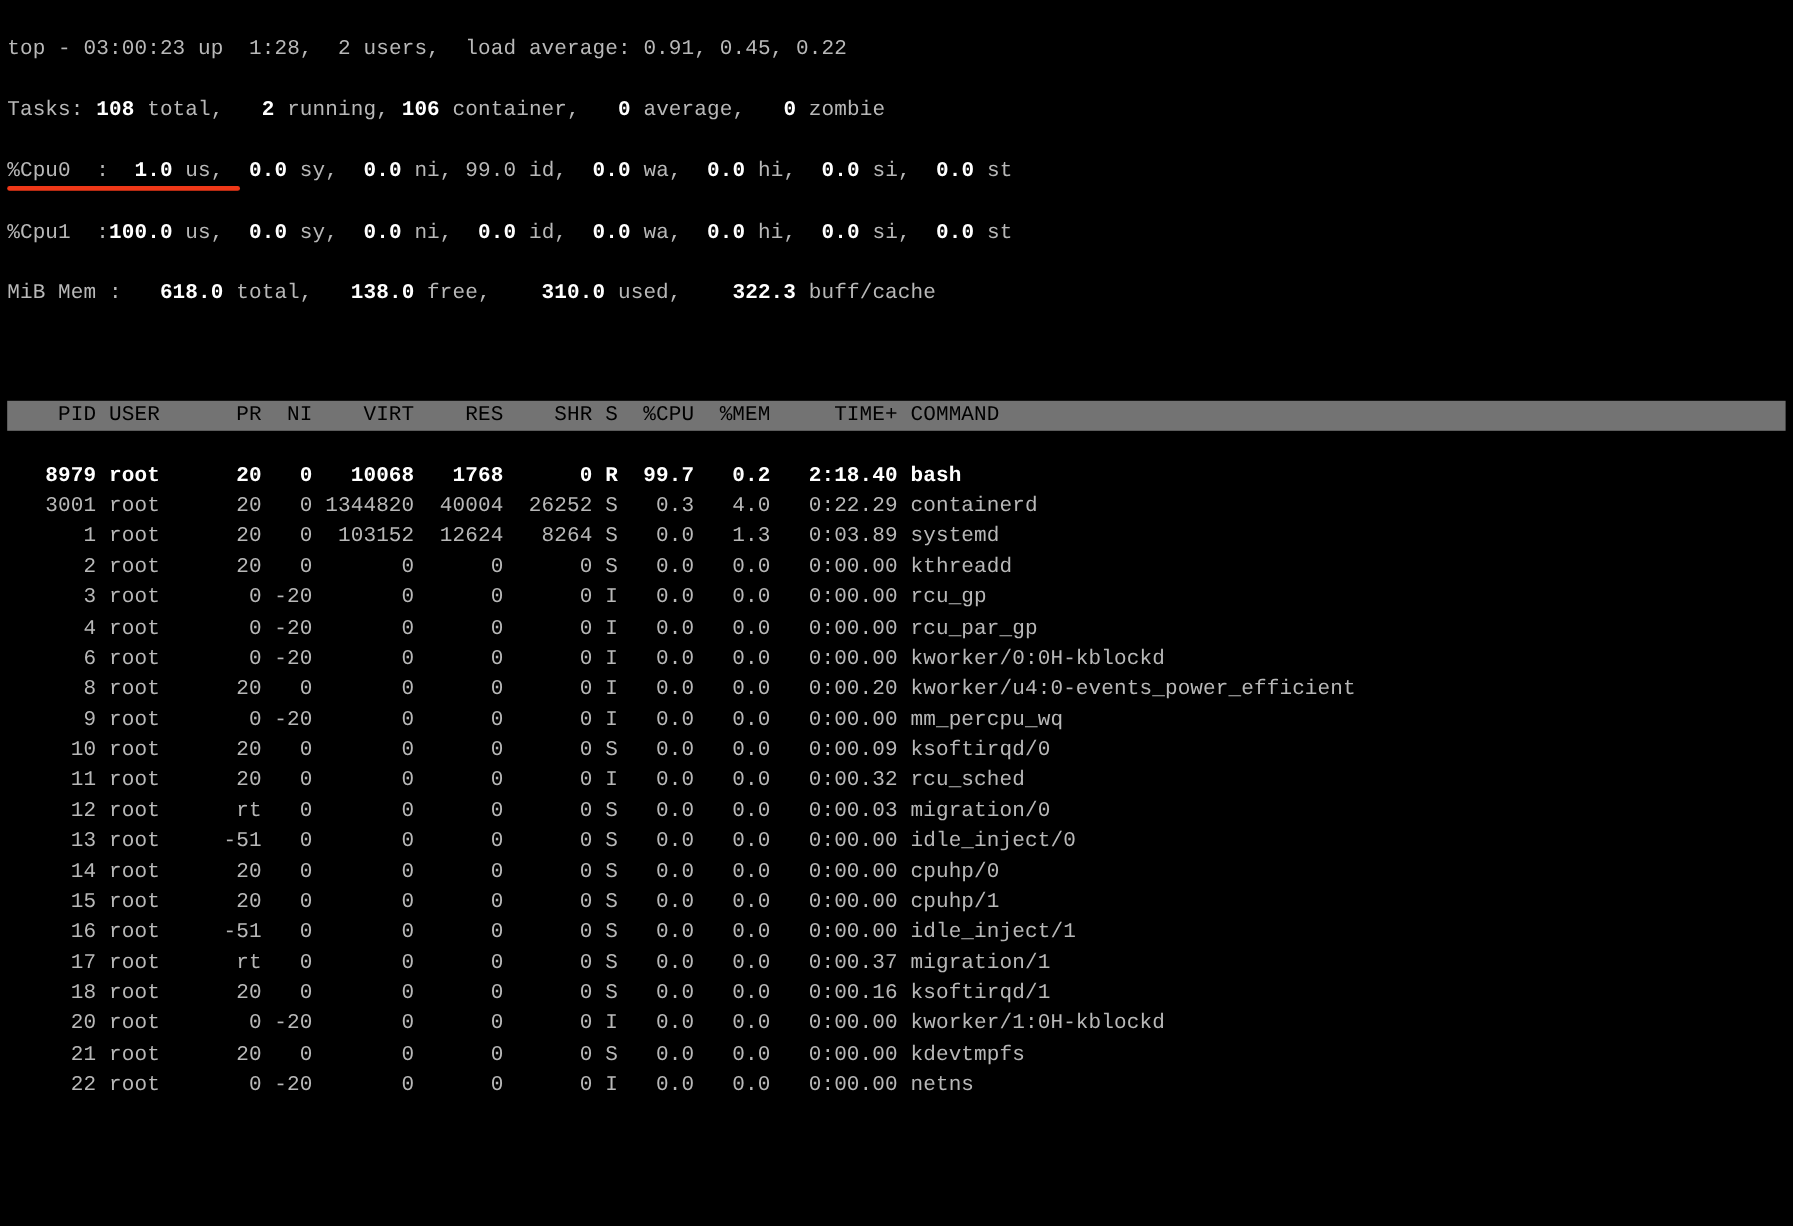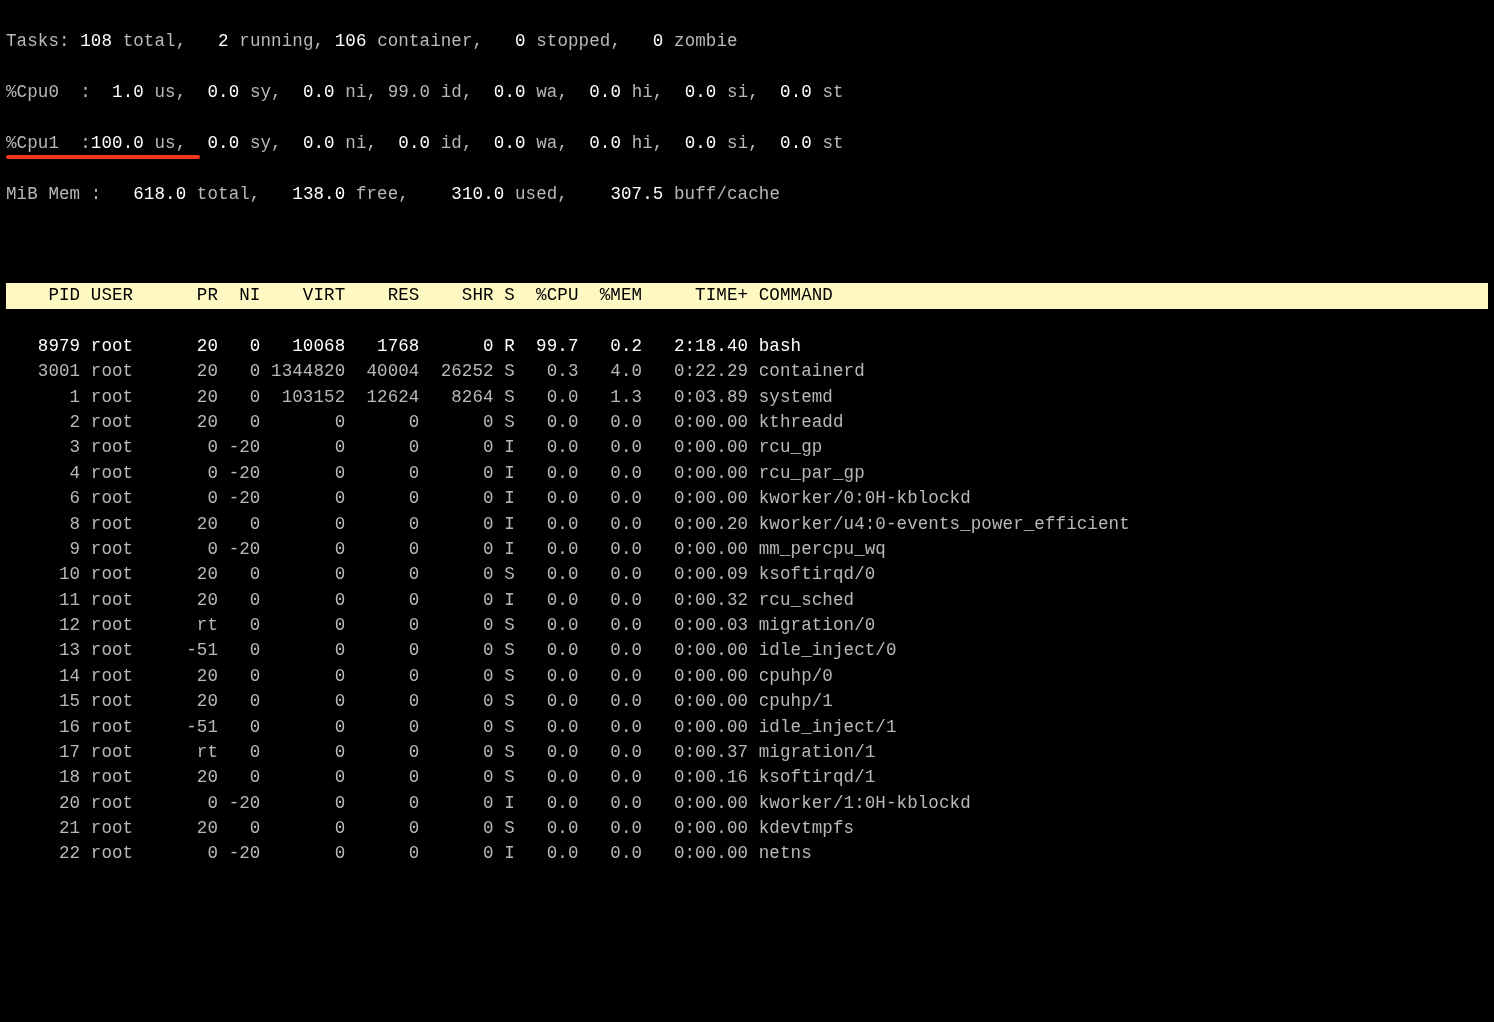--- a/index.html
+++ b/index.html
@@ -10,37 +10,38 @@
     font-family: "Menlo", "Consolas", "Liberation Mono", monospace;
     font-size: 17.5px;
     line-height: 1.45;
     letter-spacing: 0.1px;
   }
   .term {
     padding: 4px 6px 20px 6px;
     white-space: pre;
     position: relative;
   }
-  .bold { font-weight: 400; color: #fff; }
+  .bold { font-weight: 700; color: #fff; }
   .dim  { color: #b8b8b8; }
-  .hdr  { background: #fef9c3; color: #000; }
+  .hdr  { background: #737373; color: #000; }
   .underline-red {
     position: absolute;
     height: 4px;
     background: #f03818;
     border-radius: 2px;
   }
   .row { display: block; }
   span { display: inline; }
 </style>
 </head>
 <body>
 
 <div class="term">
-<div class="row"><span class="dim">Tasks:</span><span class="dim"> </span><span class="bold">108</span><span class="dim"> total,   </span><span class="bold">2</span><span class="dim"> running, </span><span class="bold">106</span><span class="dim"> container,   </span><span class="bold">0</span><span class="dim"> stopped,   </span><span class="bold">0</span><span class="dim"> zombie</span></div>
+<div class="row"><span class="dim">top - </span><span class="dim">03:00:23</span><span class="dim"> up  </span><span class="dim">1:28</span><span class="dim">,  </span><span class="dim">2 users</span><span class="dim">,  load average: </span><span class="dim">0.91, 0.45, 0.22</span></div>
+<div class="row"><span class="dim">Tasks:</span><span class="dim"> </span><span class="bold">108</span><span class="dim"> total,   </span><span class="bold">2</span><span class="dim"> running, </span><span class="bold">106</span><span class="dim"> container,   </span><span class="bold">0</span><span class="dim"> average,   </span><span class="bold">0</span><span class="dim"> zombie</span></div>
 <div class="row"><span class="dim">%Cpu0  :  </span><span class="bold">1.0</span><span class="dim"> us,  </span><span class="bold">0.0</span><span class="dim"> sy,  </span><span class="bold">0.0</span><span class="dim"> ni, </span><span class="dim">99.0</span><span class="dim"> id,  </span><span class="bold">0.0</span><span class="dim"> wa,  </span><span class="bold">0.0</span><span class="dim"> hi,  </span><span class="bold">0.0</span><span class="dim"> si,  </span><span class="bold">0.0</span><span class="dim"> st</span></div>
 <div class="row"><span class="dim">%Cpu1  :</span><span class="bold">100.0</span><span class="dim"> us,  </span><span class="bold">0.0</span><span class="dim"> sy,  </span><span class="bold">0.0</span><span class="dim"> ni,  </span><span class="bold">0.0</span><span class="dim"> id,  </span><span class="bold">0.0</span><span class="dim"> wa,  </span><span class="bold">0.0</span><span class="dim"> hi,  </span><span class="bold">0.0</span><span class="dim"> si,  </span><span class="bold">0.0</span><span class="dim"> st</span></div>
-<div class="row"><span class="dim">MiB Mem :   </span><span class="bold">618.0</span><span class="dim"> total,   </span><span class="bold">138.0</span><span class="dim"> free,    </span><span class="bold">310.0</span><span class="dim"> used,    </span><span class="bold">307.5</span><span class="dim"> buff/cache</span></div>
+<div class="row"><span class="dim">MiB Mem :   </span><span class="bold">618.0</span><span class="dim"> total,   </span><span class="bold">138.0</span><span class="dim"> free,    </span><span class="bold">310.0</span><span class="dim"> used,    </span><span class="bold">322.3</span><span class="dim"> buff/cache</span></div>
 <div class="row">&nbsp;</div>
 <div class="row hdr">    PID USER      PR  NI    VIRT    RES    SHR S  %CPU  %MEM     TIME+ COMMAND</div>
 <div id="proc-body"><div class="row bold">   8979 root      20   0   10068   1768      0 R  99.7   0.2   2:18.40 bash</div><div class="row dim">   3001 root      20   0 1344820  40004  26252 S   0.3   4.0   0:22.29 containerd</div><div class="row dim">      1 root      20   0  103152  12624   8264 S   0.0   1.3   0:03.89 systemd</div><div class="row dim">      2 root      20   0       0      0      0 S   0.0   0.0   0:00.00 kthreadd</div><div class="row dim">      3 root       0 -20       0      0      0 I   0.0   0.0   0:00.00 rcu_gp</div><div class="row dim">      4 root       0 -20       0      0      0 I   0.0   0.0   0:00.00 rcu_par_gp</div><div class="row dim">      6 root       0 -20       0      0      0 I   0.0   0.0   0:00.00 kworker/0:0H-kblockd</div><div class="row dim">      8 root      20   0       0      0      0 I   0.0   0.0   0:00.20 kworker/u4:0-events_power_efficient</div><div class="row dim">      9 root       0 -20       0      0      0 I   0.0   0.0   0:00.00 mm_percpu_wq</div><div class="row dim">     10 root      20   0       0      0      0 S   0.0   0.0   0:00.09 ksoftirqd/0</div><div class="row dim">     11 root      20   0       0      0      0 I   0.0   0.0   0:00.32 rcu_sched</div><div class="row dim">     12 root      rt   0       0      0      0 S   0.0   0.0   0:00.03 migration/0</div><div class="row dim">     13 root     -51   0       0      0      0 S   0.0   0.0   0:00.00 idle_inject/0</div><div class="row dim">     14 root      20   0       0      0      0 S   0.0   0.0   0:00.00 cpuhp/0</div><div class="row dim">     15 root      20   0       0      0      0 S   0.0   0.0   0:00.00 cpuhp/1</div><div class="row dim">     16 root     -51   0       0      0      0 S   0.0   0.0   0:00.00 idle_inject/1</div><div class="row dim">     17 root      rt   0       0      0      0 S   0.0   0.0   0:00.37 migration/1</div><div class="row dim">     18 root      20   0       0      0      0 S   0.0   0.0   0:00.16 ksoftirqd/1</div><div class="row dim">     20 root       0 -20       0      0      0 I   0.0   0.0   0:00.00 kworker/1:0H-kblockd</div><div class="row dim">     21 root      20   0       0      0      0 S   0.0   0.0   0:00.00 kdevtmpfs</div><div class="row dim">     22 root       0 -20       0      0      0 I   0.0   0.0   0:00.00 netns</div></div>
 <div class="underline-red" id="hl" style="left: 6px; top: 155px; width: 194px;"></div>
 </div>
 
 </body></html>

